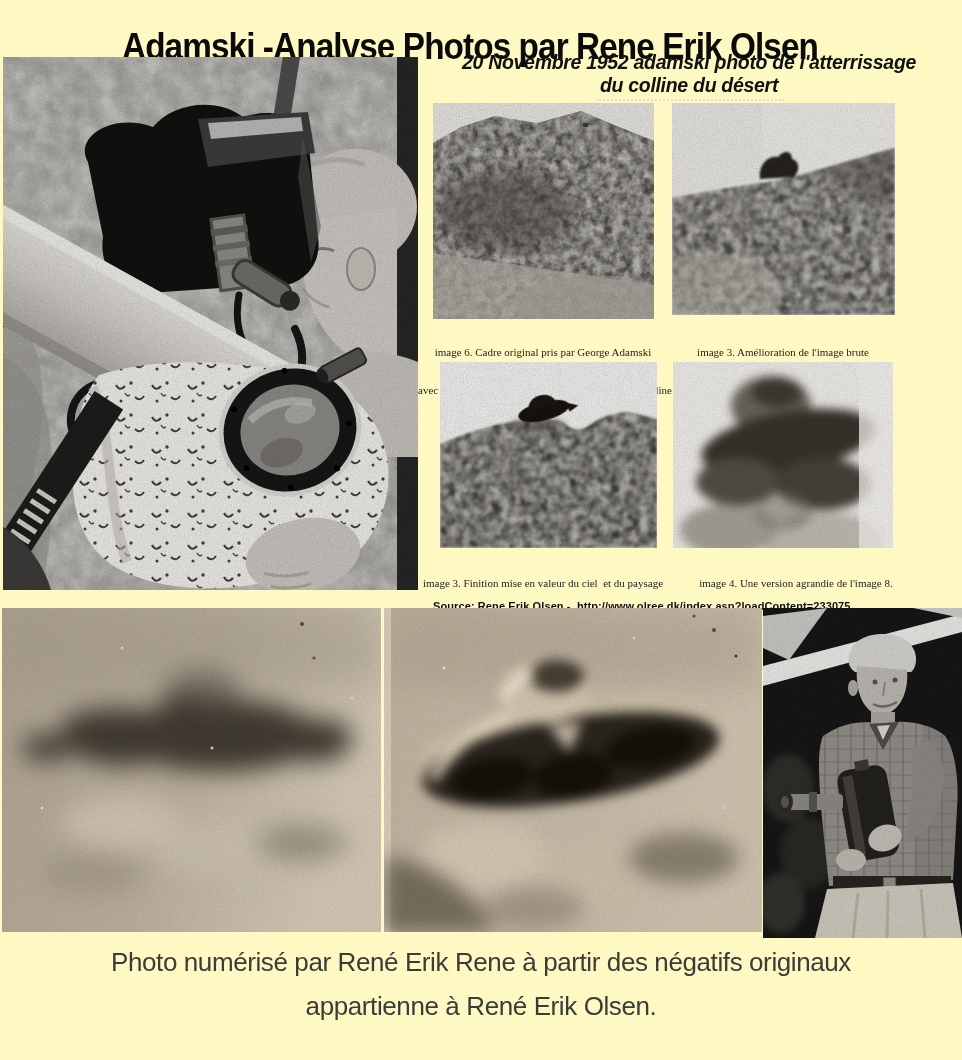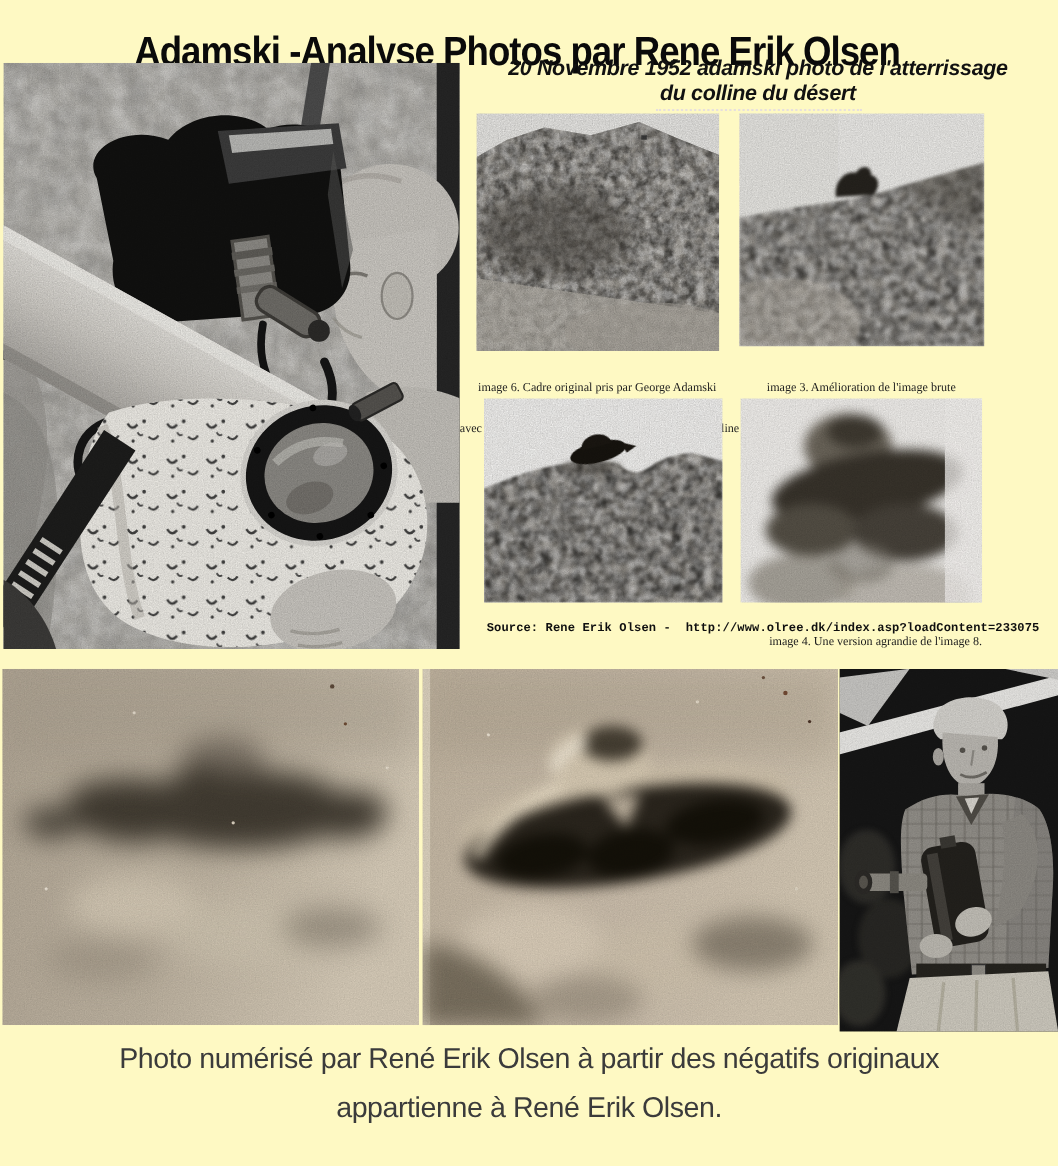--- a/index.html
+++ b/index.html
@@ -9,22 +9,22 @@
          font-size:37px;font-weight:700;color:#0a0a0a;letter-spacing:-1px;
          transform:scaleX(.9);transform-origin:50% 50%;white-space:nowrap;}
   .r-heading{position:absolute;left:433px;top:51px;width:512px;text-align:center;
          font-weight:700;font-size:19.5px;line-height:23px;color:#111;letter-spacing:-.3px;font-style:italic;}
   .heading-rule{position:absolute;left:596px;top:99px;width:188px;height:0;
          border-top:2px dotted #e6dede;}
   .photo{position:absolute;overflow:hidden;}
   .photo svg{display:block;}
   .caption{position:absolute;font-family:"Liberation Serif","DejaVu Serif",serif;
          font-size:11px;line-height:12.5px;color:#1d1d1d;text-align:center;white-space:pre;}
-  .source{position:absolute;left:433px;top:566px;width:512px;text-align:right;
-         font-size:11px;font-weight:700;color:#0f0f0f;letter-spacing:.1px;white-space:pre;font-family:Liberation Mono, monospace;}
+  .source{position:absolute;left:433px;top:600px;width:512px;text-align:left;
+         font-size:11px;font-weight:700;color:#0f0f0f;letter-spacing:.1px;white-space:pre;}
   .footer{position:absolute;left:0;top:941px;width:962px;text-align:center;
          font-size:26px;line-height:43.5px;color:#3b3b3b;letter-spacing:-.4px;}
   .footer div{white-space:nowrap;}
 </style>
 </head>
 <body>
 
 <svg width="0" height="0" style="position:absolute" aria-hidden="true">
   <defs>
     <filter id="f-grain" x="0" y="0" width="100%" height="100%">
@@ -257,20 +257,23 @@
         <ellipse cx="150" cy="122" rx="48" ry="26" fill="#47423a"></ellipse>
         <ellipse cx="55" cy="168" rx="48" ry="26" fill="#8d887d" opacity=".75"></ellipse>
         <ellipse cx="150" cy="180" rx="60" ry="30" fill="#a09a8e" opacity=".6"></ellipse>
         <ellipse cx="110" cy="150" rx="30" ry="18" fill="#7b766c" opacity=".6"></ellipse>
       </g>
       <rect x="186" y="0" width="34" height="186" fill="#f2f0ed" opacity=".8"></rect>
       <rect width="220" height="186" filter="url(#f-grain)" opacity=".16"></rect>
     </svg>
   </div>
 
+  <div class="caption" style="left:418px;top:552px;width:250px">
+    <div>image 3. Finition mise en valeur du ciel  et du paysage</div>
+  </div>
   <div class="caption" style="left:671px;top:552px;width:250px">
     <div>image 4. Une version agrandie de l'image 8.</div>
   </div>
 
   <div class="source">Source: Rene Erik Olsen -  http://www.olree.dk/index.asp?loadContent=233075</div>
 
   <div class="photo" style="left:2px;top:608px;width:379px;height:324px">
     <svg width="379" height="324" viewBox="0 0 379 324">
       <defs>
         <linearGradient id="b1-bg" x1="0" y1="0" x2="1" y2=".25">
@@ -408,17 +411,17 @@
       <g stroke="#aaa595" stroke-width="3" opacity=".7" fill="none">
         <path d="M95,285 L90,330"></path>
           <path d="M125,283 L124,330"></path>
           <path d="M158,281 L162,330"></path>
       </g>
       <rect width="199" height="330" filter="url(#f-grain)" opacity=".14"></rect>
     </svg>
   </div>
 
   <div class="footer">
-    <div>Photo numérisé par René Erik Olsen à partir des négatifs originaux</div>
+    <div>Photo numérisé par René Erik Rene à partir des négatifs originaux</div>
     <div>appartienne à René Erik Olsen.</div>
   </div>
 
 </div>
 
 </body></html>

